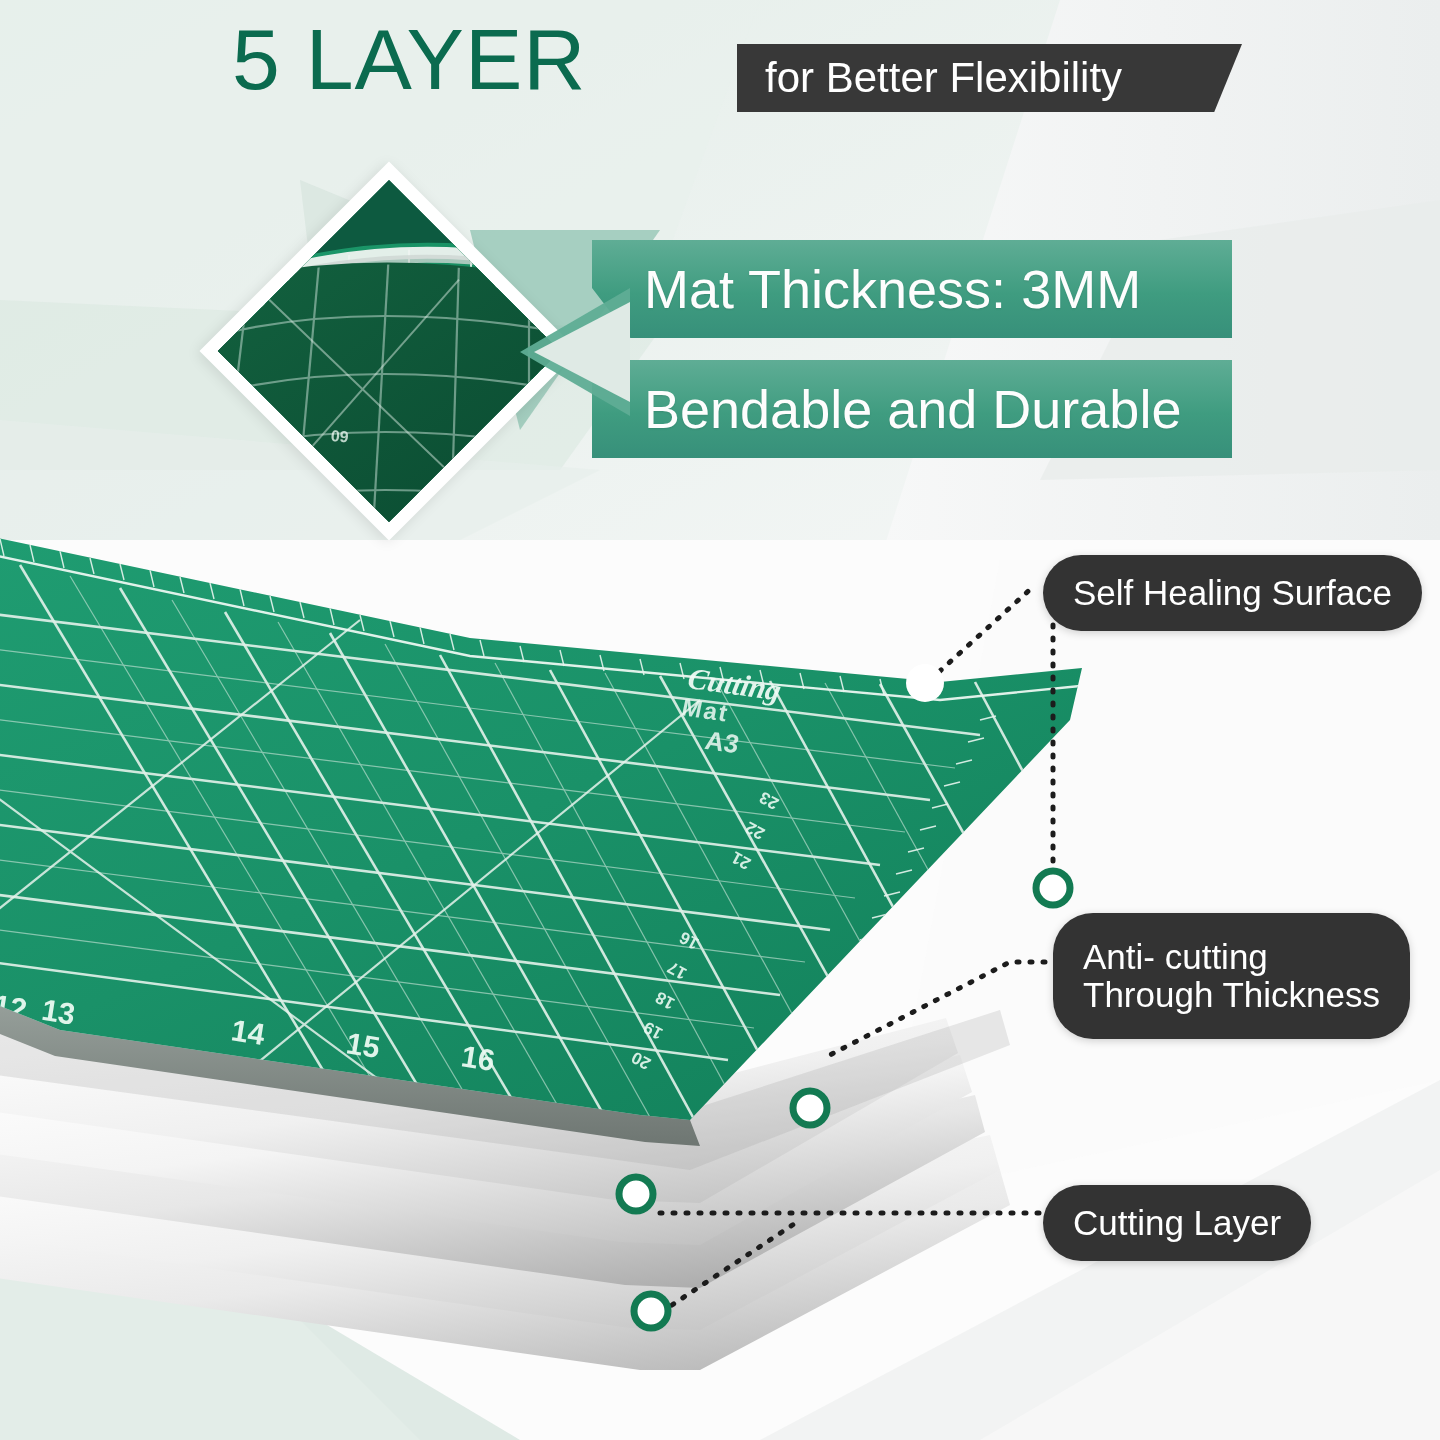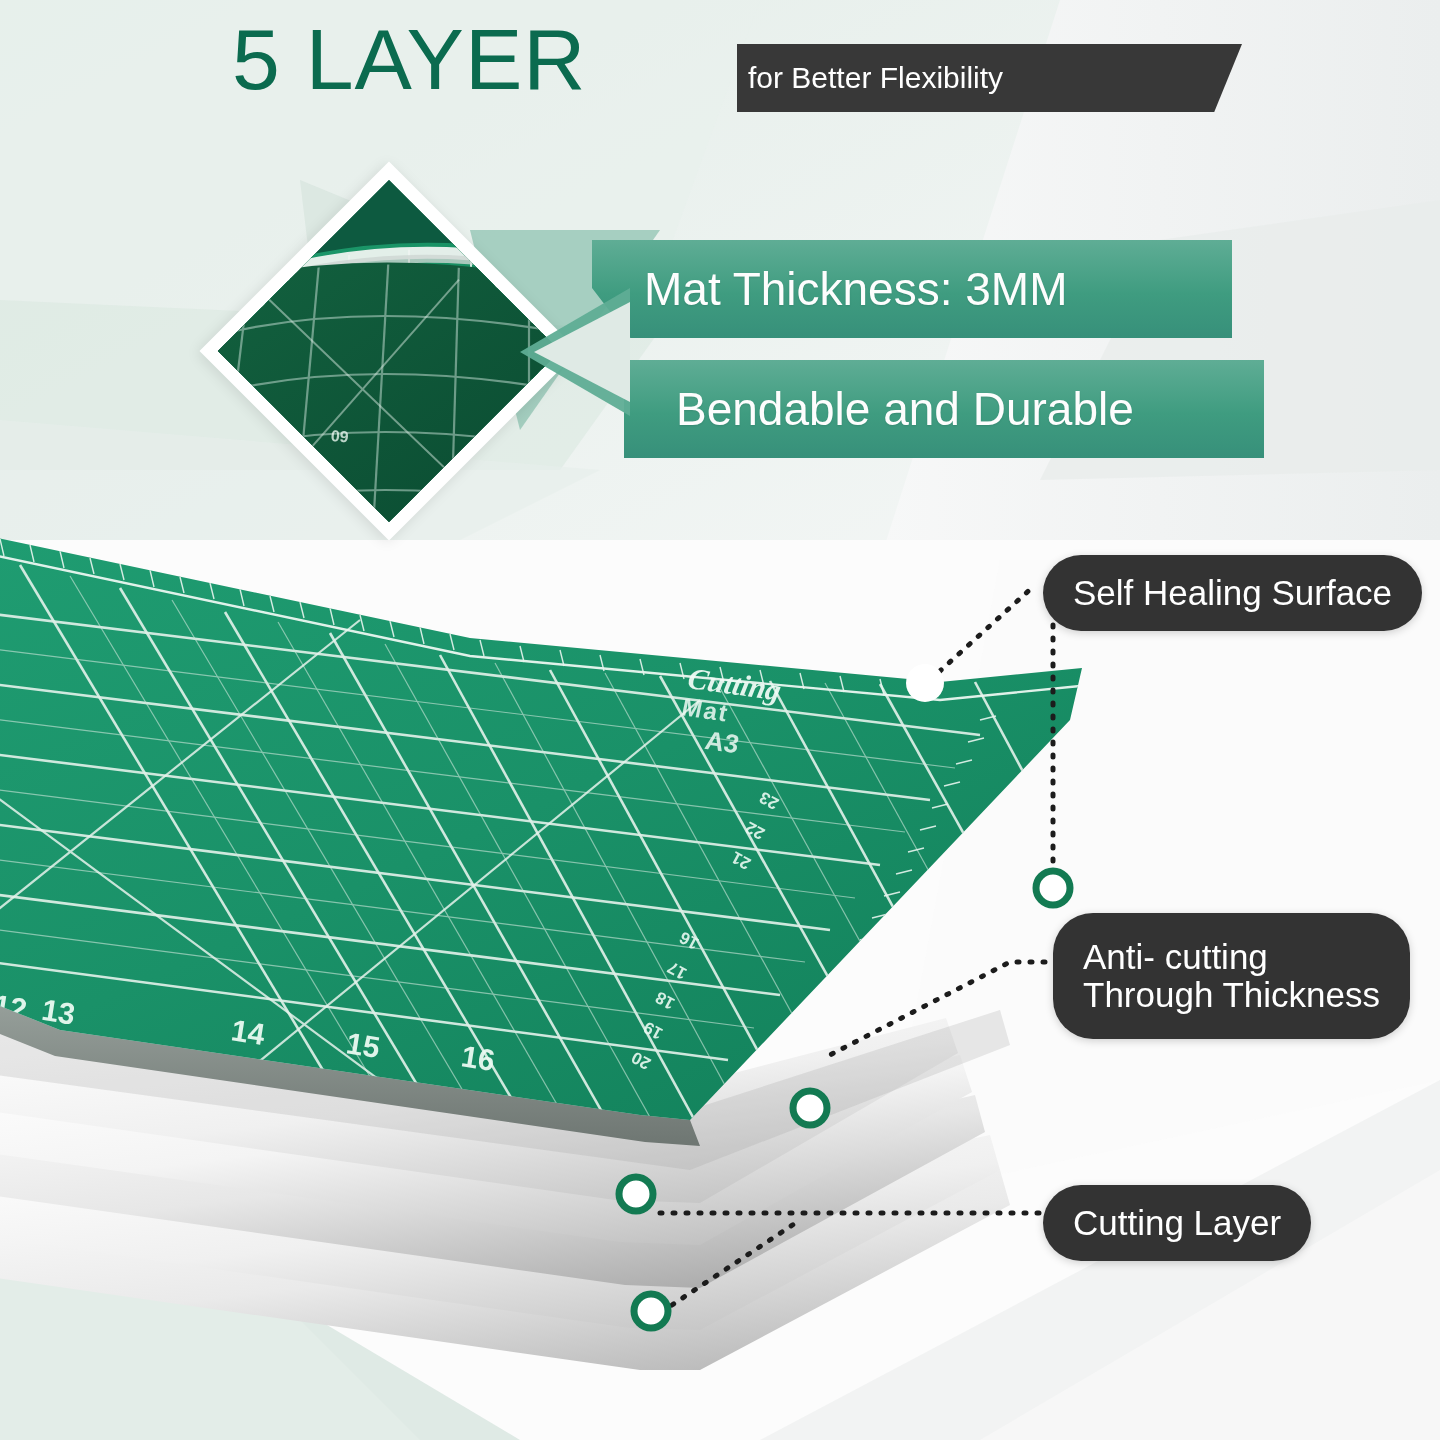--- a/index.html
+++ b/index.html
@@ -25,22 +25,22 @@
   .flex-banner{
     position:absolute;left:737px;top:44px;width:505px;height:68px;z-index:39;
   }
   .flex-banner .shape{
     position:absolute;inset:0;background:#383838;
     clip-path:polygon(0 0,100% 0,94.5% 100%,0 100%);
   }
   .flex-banner .txt{
     position:absolute;left:0;top:0;right:0;bottom:0;
     display:flex;align-items:center;justify-content:flex-start;
-    padding-left:11px;
-    color:#ffffff;font-size:30px;line-height:1;white-space:nowrap;
+    padding-left:28px;
+    color:#ffffff;font-size:42px;line-height:1;white-space:nowrap;
   }
 
   
   .diamond-wrap{
     position:absolute;left:190px;top:152px;width:398px;height:398px;z-index:35;
   }
   .diamond{
     position:absolute;left:50%;top:50%;width:268px;height:268px;
     transform:translate(-50%,-50%) rotate(45deg);
     background:#ffffff;
@@ -63,24 +63,24 @@
     position:absolute;z-index:36;height:98px;width:640px;
   }
   .feat .plate{
     position:absolute;inset:0;
     background:linear-gradient(180deg,#5fad95 0%,#3f9c80 55%,#37907a 100%);
     box-shadow:0 2px 10px rgba(0,0,0,0.07);
   }
   .feat.bar1 .plate{clip-path:polygon(0 0,100% 0,100% 100%,0 100%,6.0% 100%,0 49%);}
   .feat.bar2 .plate{clip-path:polygon(0 0,6.0% 0,100% 0,100% 100%,0 100%);}
   .feat.bar1{left:592px;top:240px;}
-  .feat.bar2{left:624px;top:360px;}
+  .feat.bar2{left:592px;top:360px;}
   .feat .label{
     position:absolute;inset:0;display:flex;align-items:center;
-    padding-left:52px;color:#fdfdfd;font-size:46px;line-height:1;white-space:nowrap;
+    padding-left:52px;color:#fdfdfd;font-size:54px;line-height:1;white-space:nowrap;
     text-shadow:0 1px 2px rgba(0,0,0,0.10);
   }
   .notch{
     position:absolute;z-index:37;left:520px;top:288px;width:110px;height:128px;
   }
 
   
   .composition{position:absolute;left:0;top:470px;width:1440px;height:970px;z-index:20;}
   .composition svg{display:block;}
 

